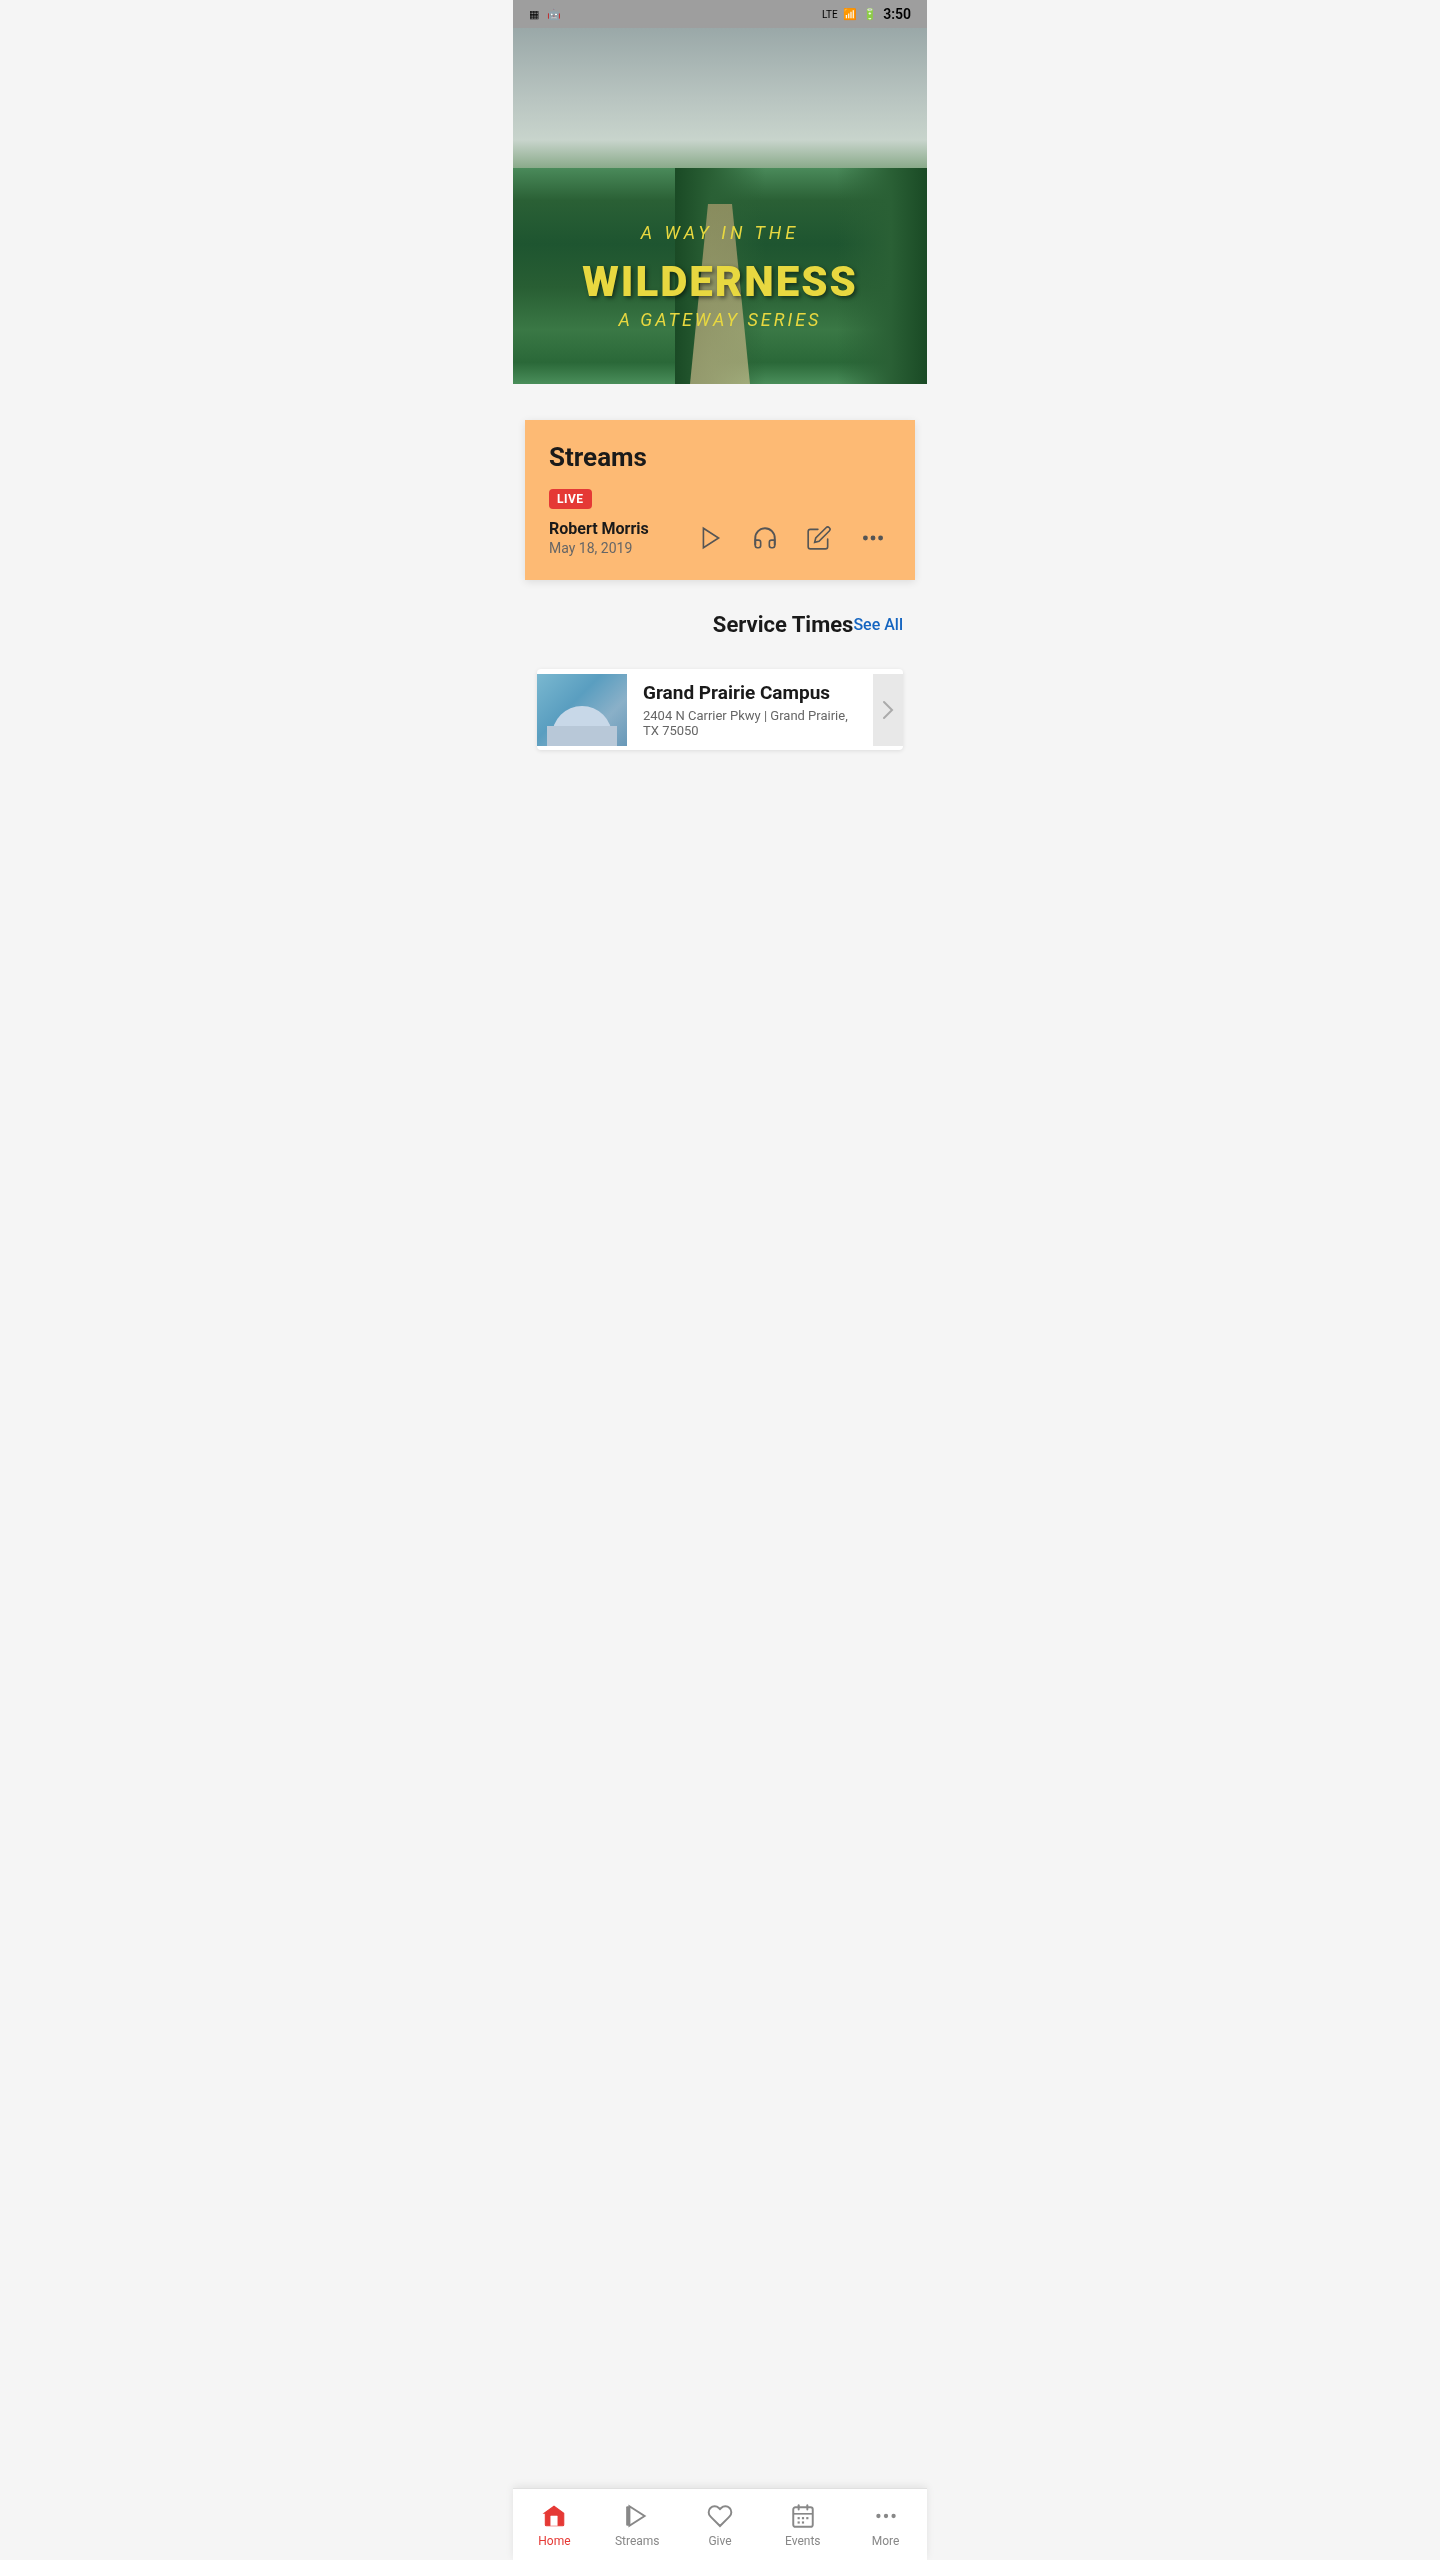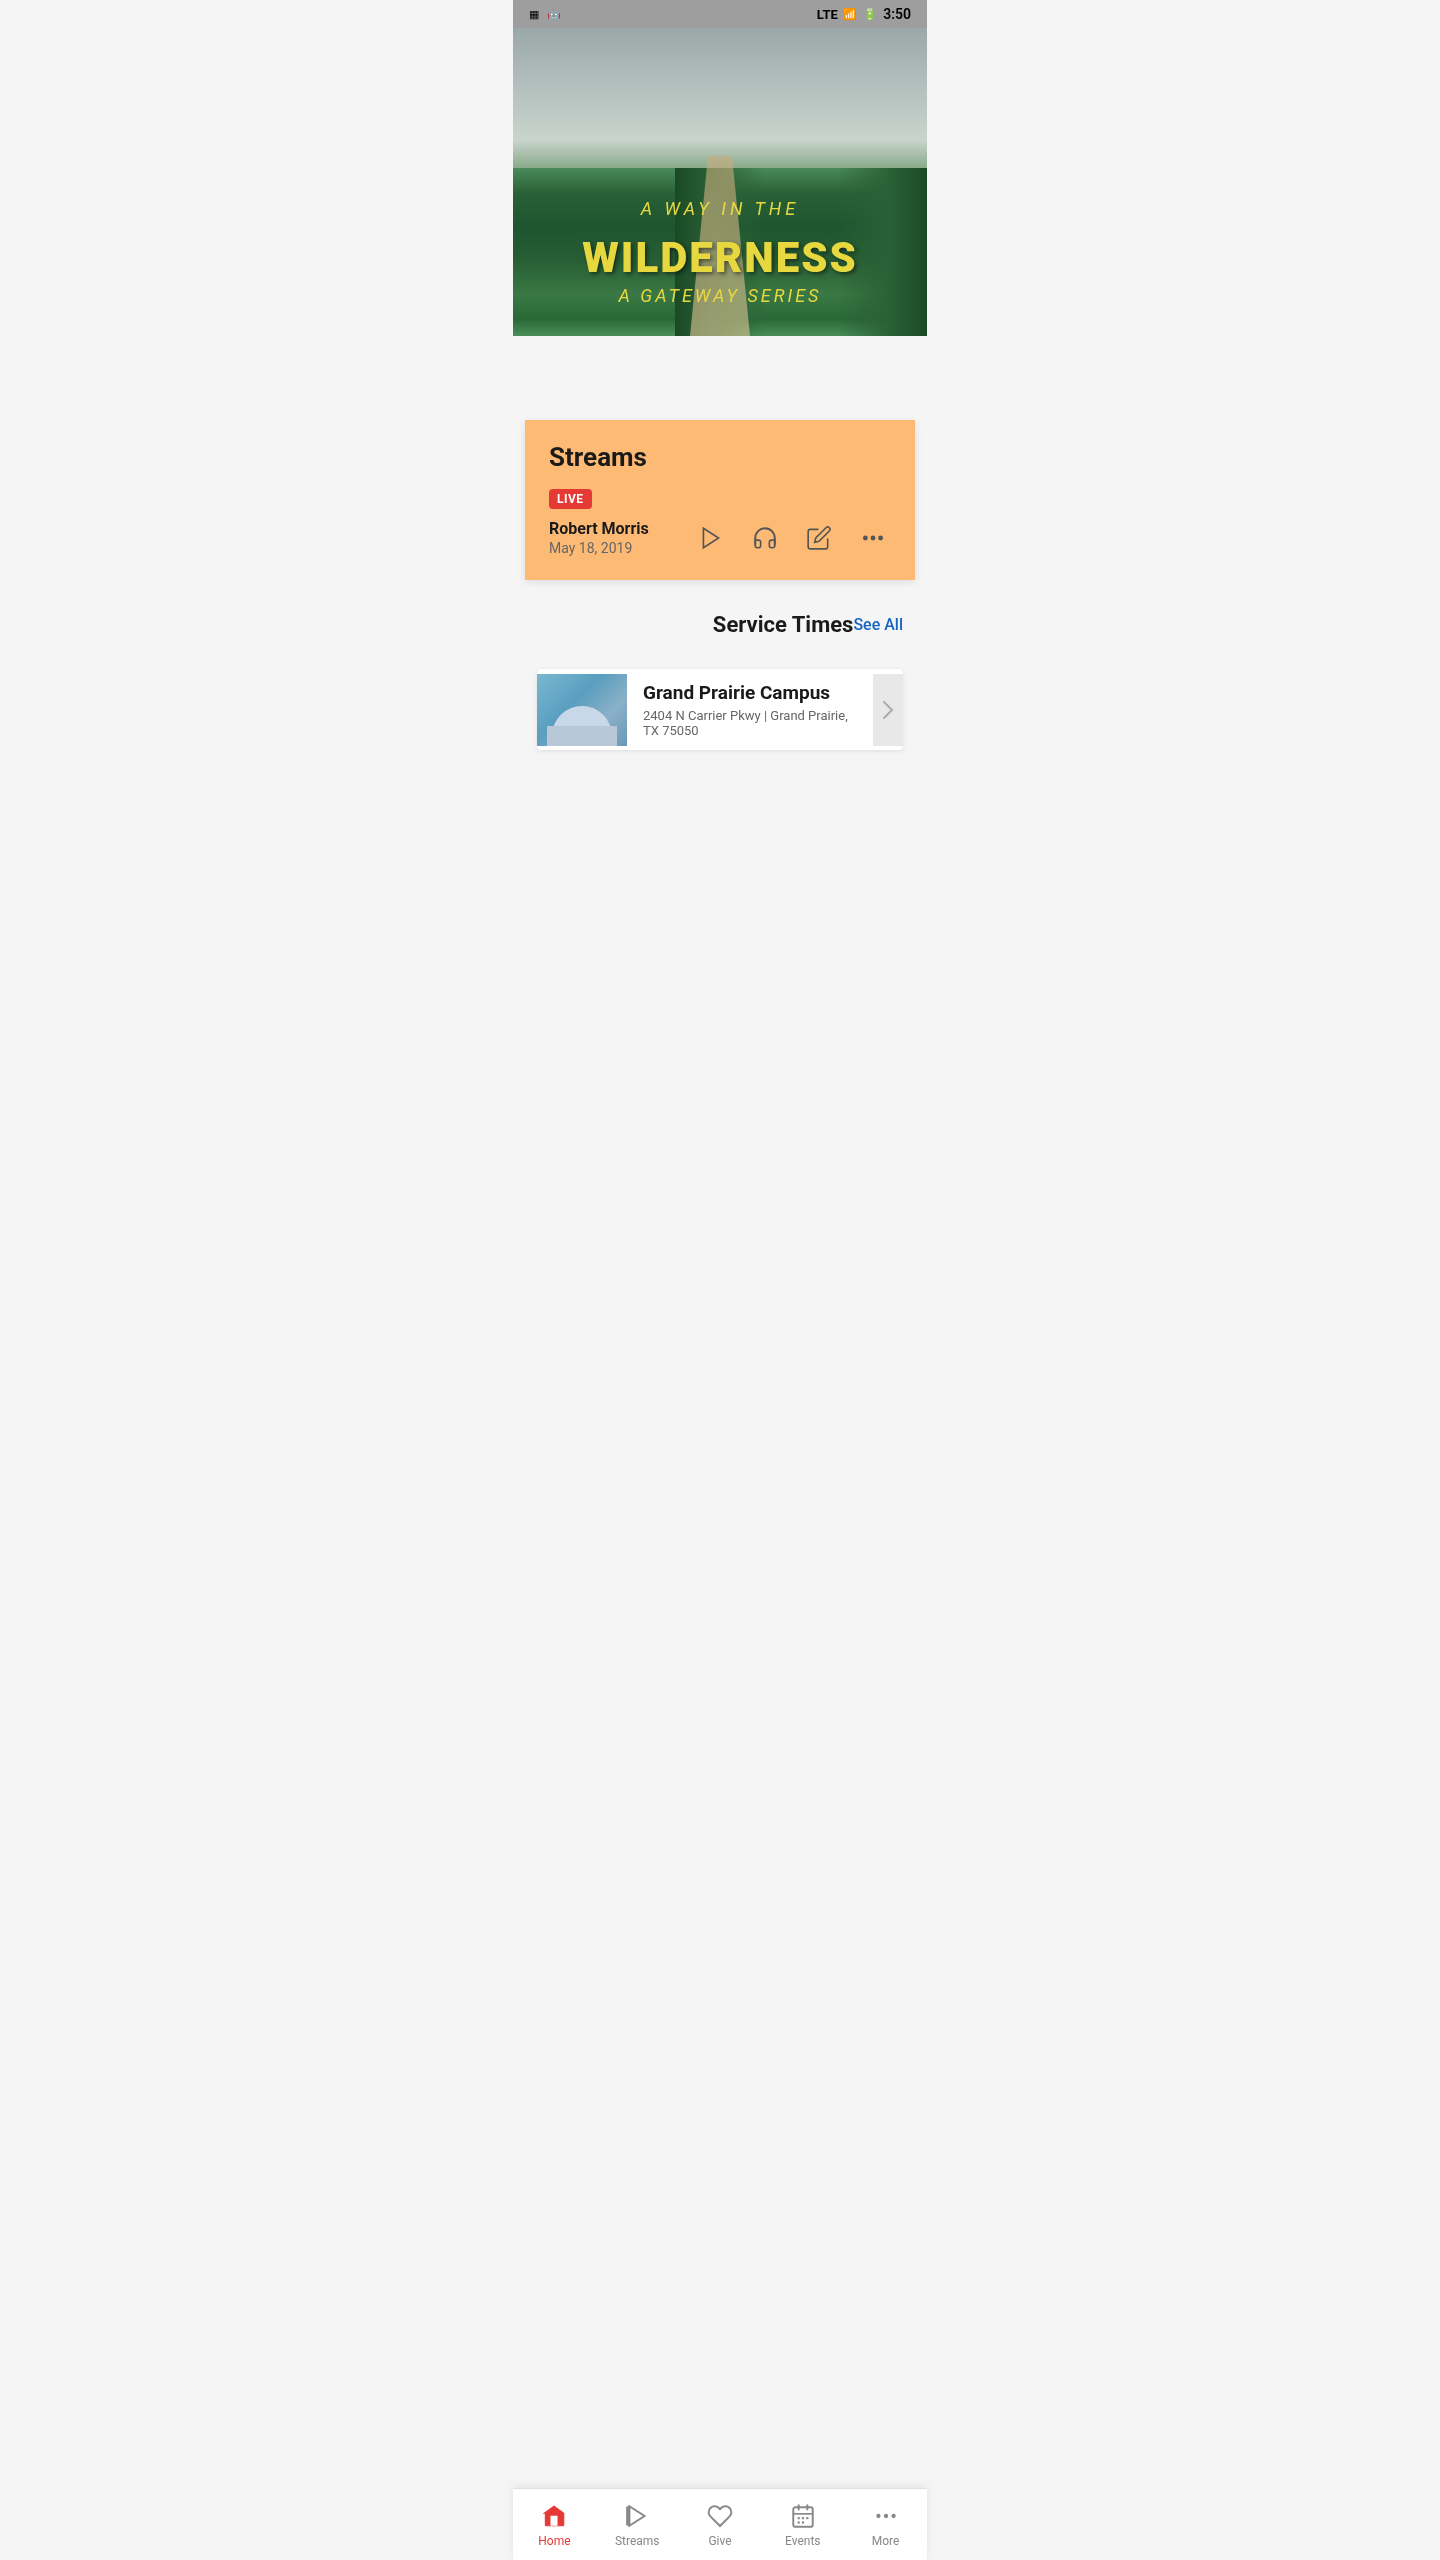--- a/index.html
+++ b/index.html
@@ -59,21 +59,21 @@
     }
 
     .hero-upper {
       width: 100%;
       height: 140px;
       background: linear-gradient(180deg, #9aa8a8 0%, #b8c4c0 50%, #c8d4cc 80%, #8aaa8a 100%);
     }
 
     .hero-lower {
       width: 100%;
-      height: 168px;
+      height: 216px;
       background: linear-gradient(180deg, #4a8a5a 0%, #2a6035 15%, #1e5530 35%, #285e33 55%, #3a7845 75%, #2a6838 90%, #4a8e5a 100%);
       position: relative;
       display: flex;
       flex-direction: column;
       align-items: center;
       justify-content: center;
     }
 
     
     .tree-left, .tree-right {
@@ -365,21 +365,21 @@
   </style>
 </head>
 <body>
 
 <div class="status-bar">
   <div class="status-bar-left">
     <span class="status-icon">▦</span>
     <span class="status-icon">🤖</span>
   </div>
   <div class="status-bar-right">
-    <span class="status-icon" style="font-size:13px;font-weight:700;">LTE</span>
+    <span class="status-icon" style="font-size:10px;font-weight:400;">LTE</span>
     <span class="status-icon">📶</span>
     <span class="status-icon">🔋</span>
     <span class="status-time">3:50</span>
   </div>
 </div>
 
 <div class="hero-combined">
   <div class="hero-upper"></div>
   <div class="hero-lower">
     <div class="tree-left"></div>

